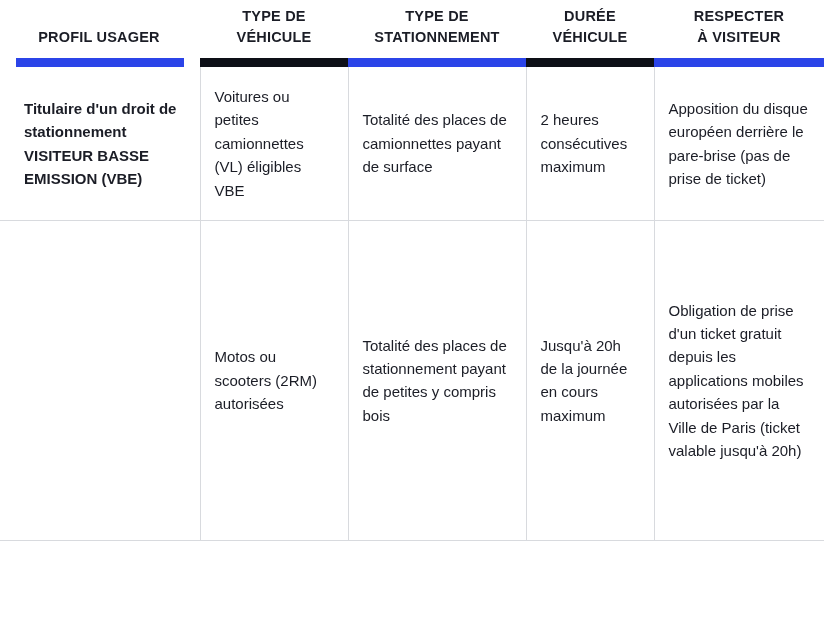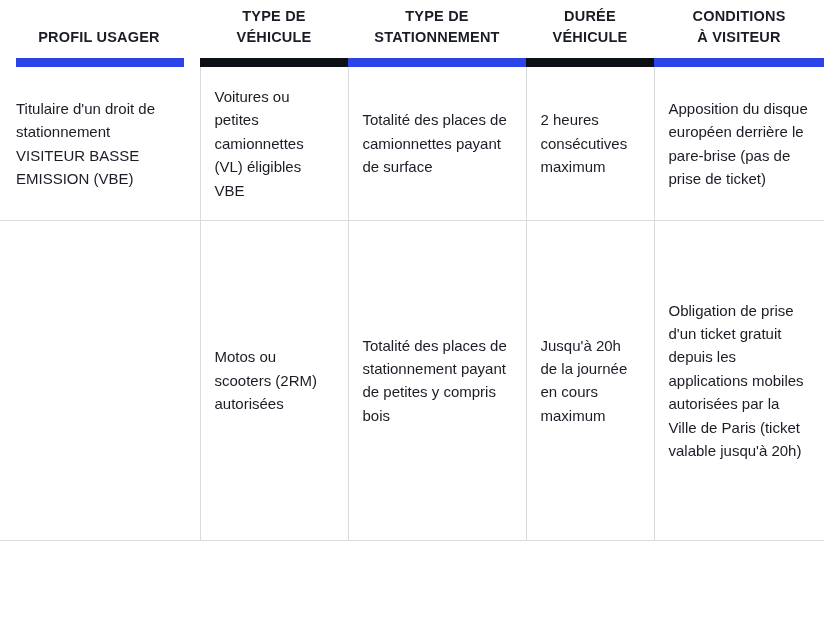--- a/index.html
+++ b/index.html
@@ -75,22 +75,22 @@
     vertical-align: middle;
     font-size: 15px;
     line-height: 1.56;
     color: #1b1d26;
     padding: 18px 14px;
     box-sizing: border-box;
     border-right: 1px solid #d8dade;
   }
   tbody td.last-col { border-right: none; }
   tbody td.col-profil {
-    font-weight: normal;
-    padding-left: 16px;
+    font-weight: bold;
+    padding-left: 24px;
     padding-right: 18px;
     margin-left: 48px;
   }
   tbody tr.body-row { border-bottom: 1px solid #d8dade; }
   tbody tr.body-row.first-body { border-top: none; }
 
   tbody td.tall { height: 320px; }
 </style>
 </head>
 <body>
@@ -115,21 +115,21 @@
         </th>
         <th>
           <span>TYPE DE</span><br>
           <span>STATIONNEMENT</span>
         </th>
         <th>
           <span>DURÉE</span><br>
           <span>VÉHICULE</span>
         </th>
         <th>
-          <span>CONDITIONS</span><br>
+          <span>RESPECTER</span><br>
           <span>À VISITEUR</span>
         </th>
       </tr>
       <tr class="rule-row">
         <td class="rule-pad first">
           <div class="rule" style="background: rgb(43, 68, 232);"></div>
         </td>
         <td class="rule-pad">
           <div class="rule" style="background: rgb(13, 15, 23);"></div>
         </td>

